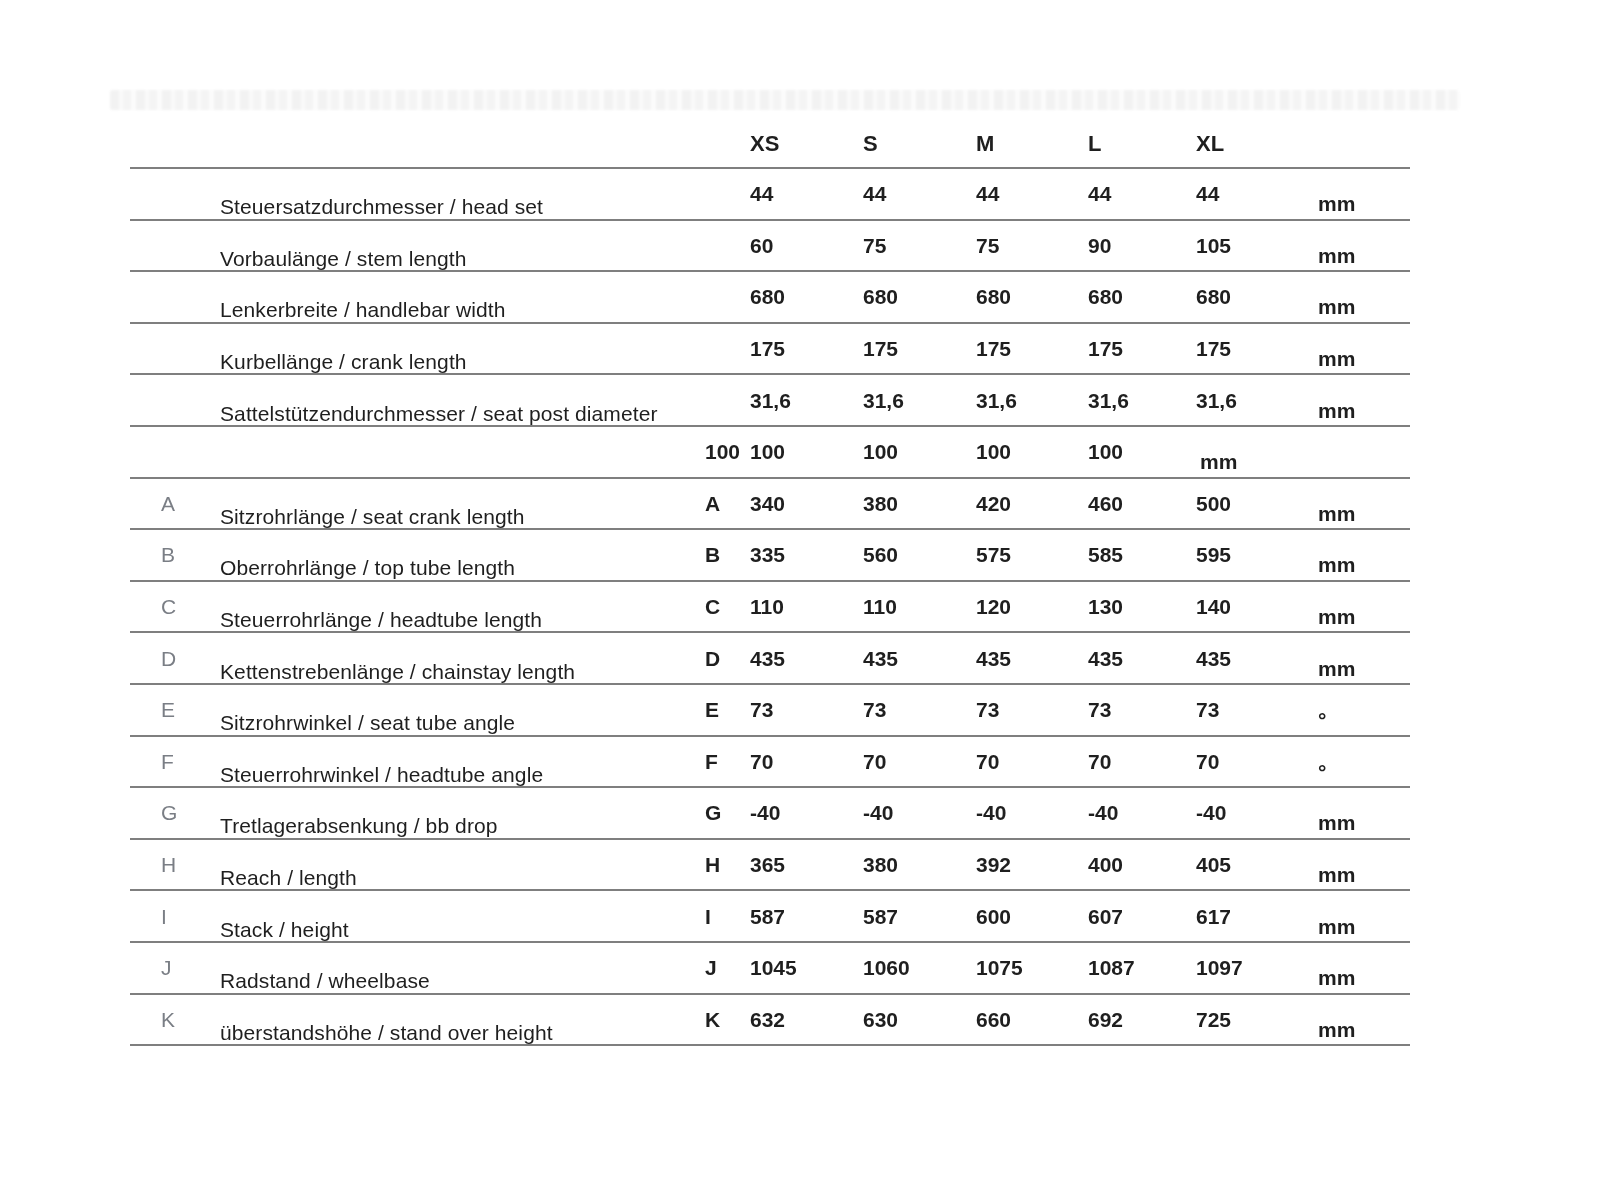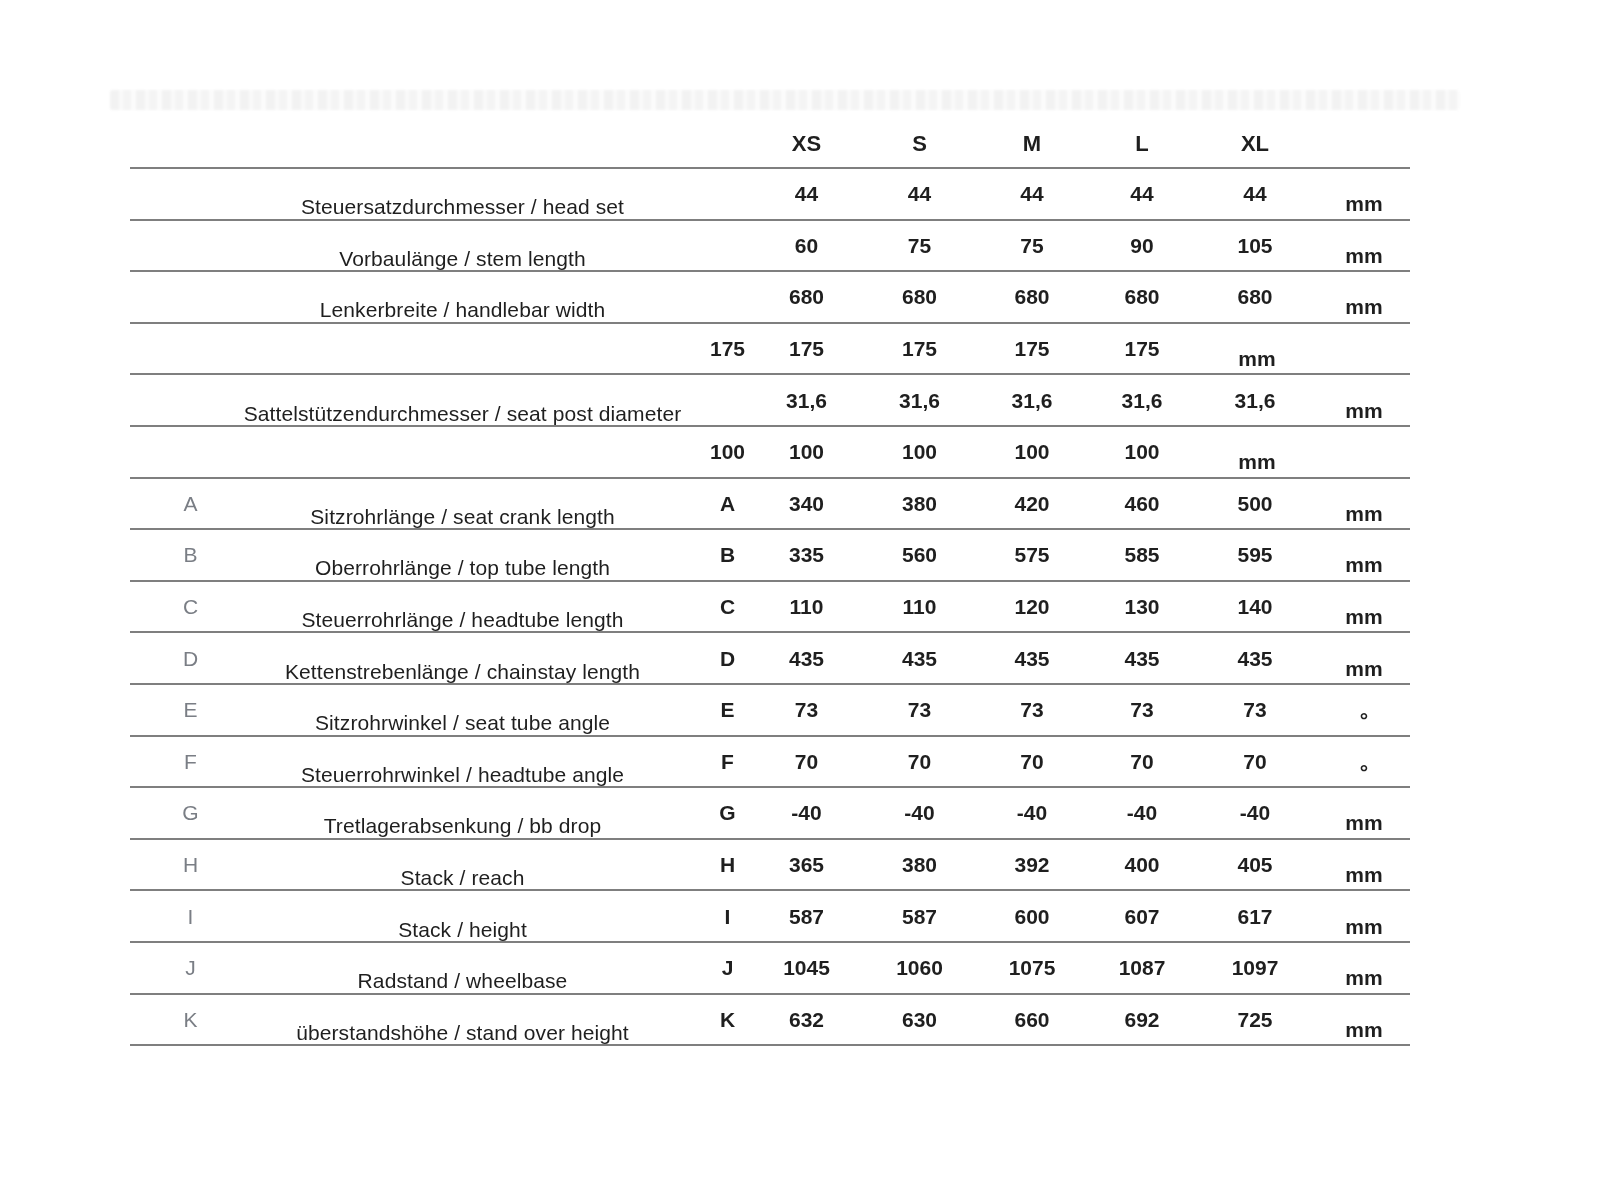--- a/index.html
+++ b/index.html
@@ -47,21 +47,20 @@
     align-items: center;
     height: 49.6px;
     border-top: 2px solid #7f7f7f;
   }
   .row.header {
     border-top: none;
     height: 47px;
   }
   .spec-table {
     border-bottom: 2px solid #7f7f7f;
-    text-align: center;
   }
 
   .cell {
     font-size: 21px;
     line-height: 1;
     white-space: nowrap;
   }
   .cell.rowletter {
     padding-left: 31px;
     color: #7a7e85;
@@ -133,20 +132,21 @@
       <div class="cell midletter"></div>
       <div class="cell value">680</div>
       <div class="cell value">680</div>
       <div class="cell value">680</div>
       <div class="cell value">680</div>
       <div class="cell value">680</div>
       <div class="cell unit">mm</div>
     </div>
     <div class="row">
       <div class="cell rowletter"></div>
+      <div class="cell label">Kurbellänge / crank length</div>
       <div class="cell midletter"></div>
       <div class="cell value">175</div>
       <div class="cell value">175</div>
       <div class="cell value">175</div>
       <div class="cell value">175</div>
       <div class="cell value">175</div>
       <div class="cell unit">mm</div>
     </div>
     <div class="row">
       <div class="cell rowletter"></div>
@@ -241,21 +241,21 @@
       <div class="cell midletter">G</div>
       <div class="cell value">-40</div>
       <div class="cell value">-40</div>
       <div class="cell value">-40</div>
       <div class="cell value">-40</div>
       <div class="cell value">-40</div>
       <div class="cell unit">mm</div>
     </div>
     <div class="row">
       <div class="cell rowletter">H</div>
-      <div class="cell label">Stack / reach</div>
+      <div class="cell label">Reach / length</div>
       <div class="cell midletter">H</div>
       <div class="cell value">365</div>
       <div class="cell value">380</div>
       <div class="cell value">392</div>
       <div class="cell value">400</div>
       <div class="cell value">405</div>
       <div class="cell unit">mm</div>
     </div>
     <div class="row">
       <div class="cell rowletter">I</div>

